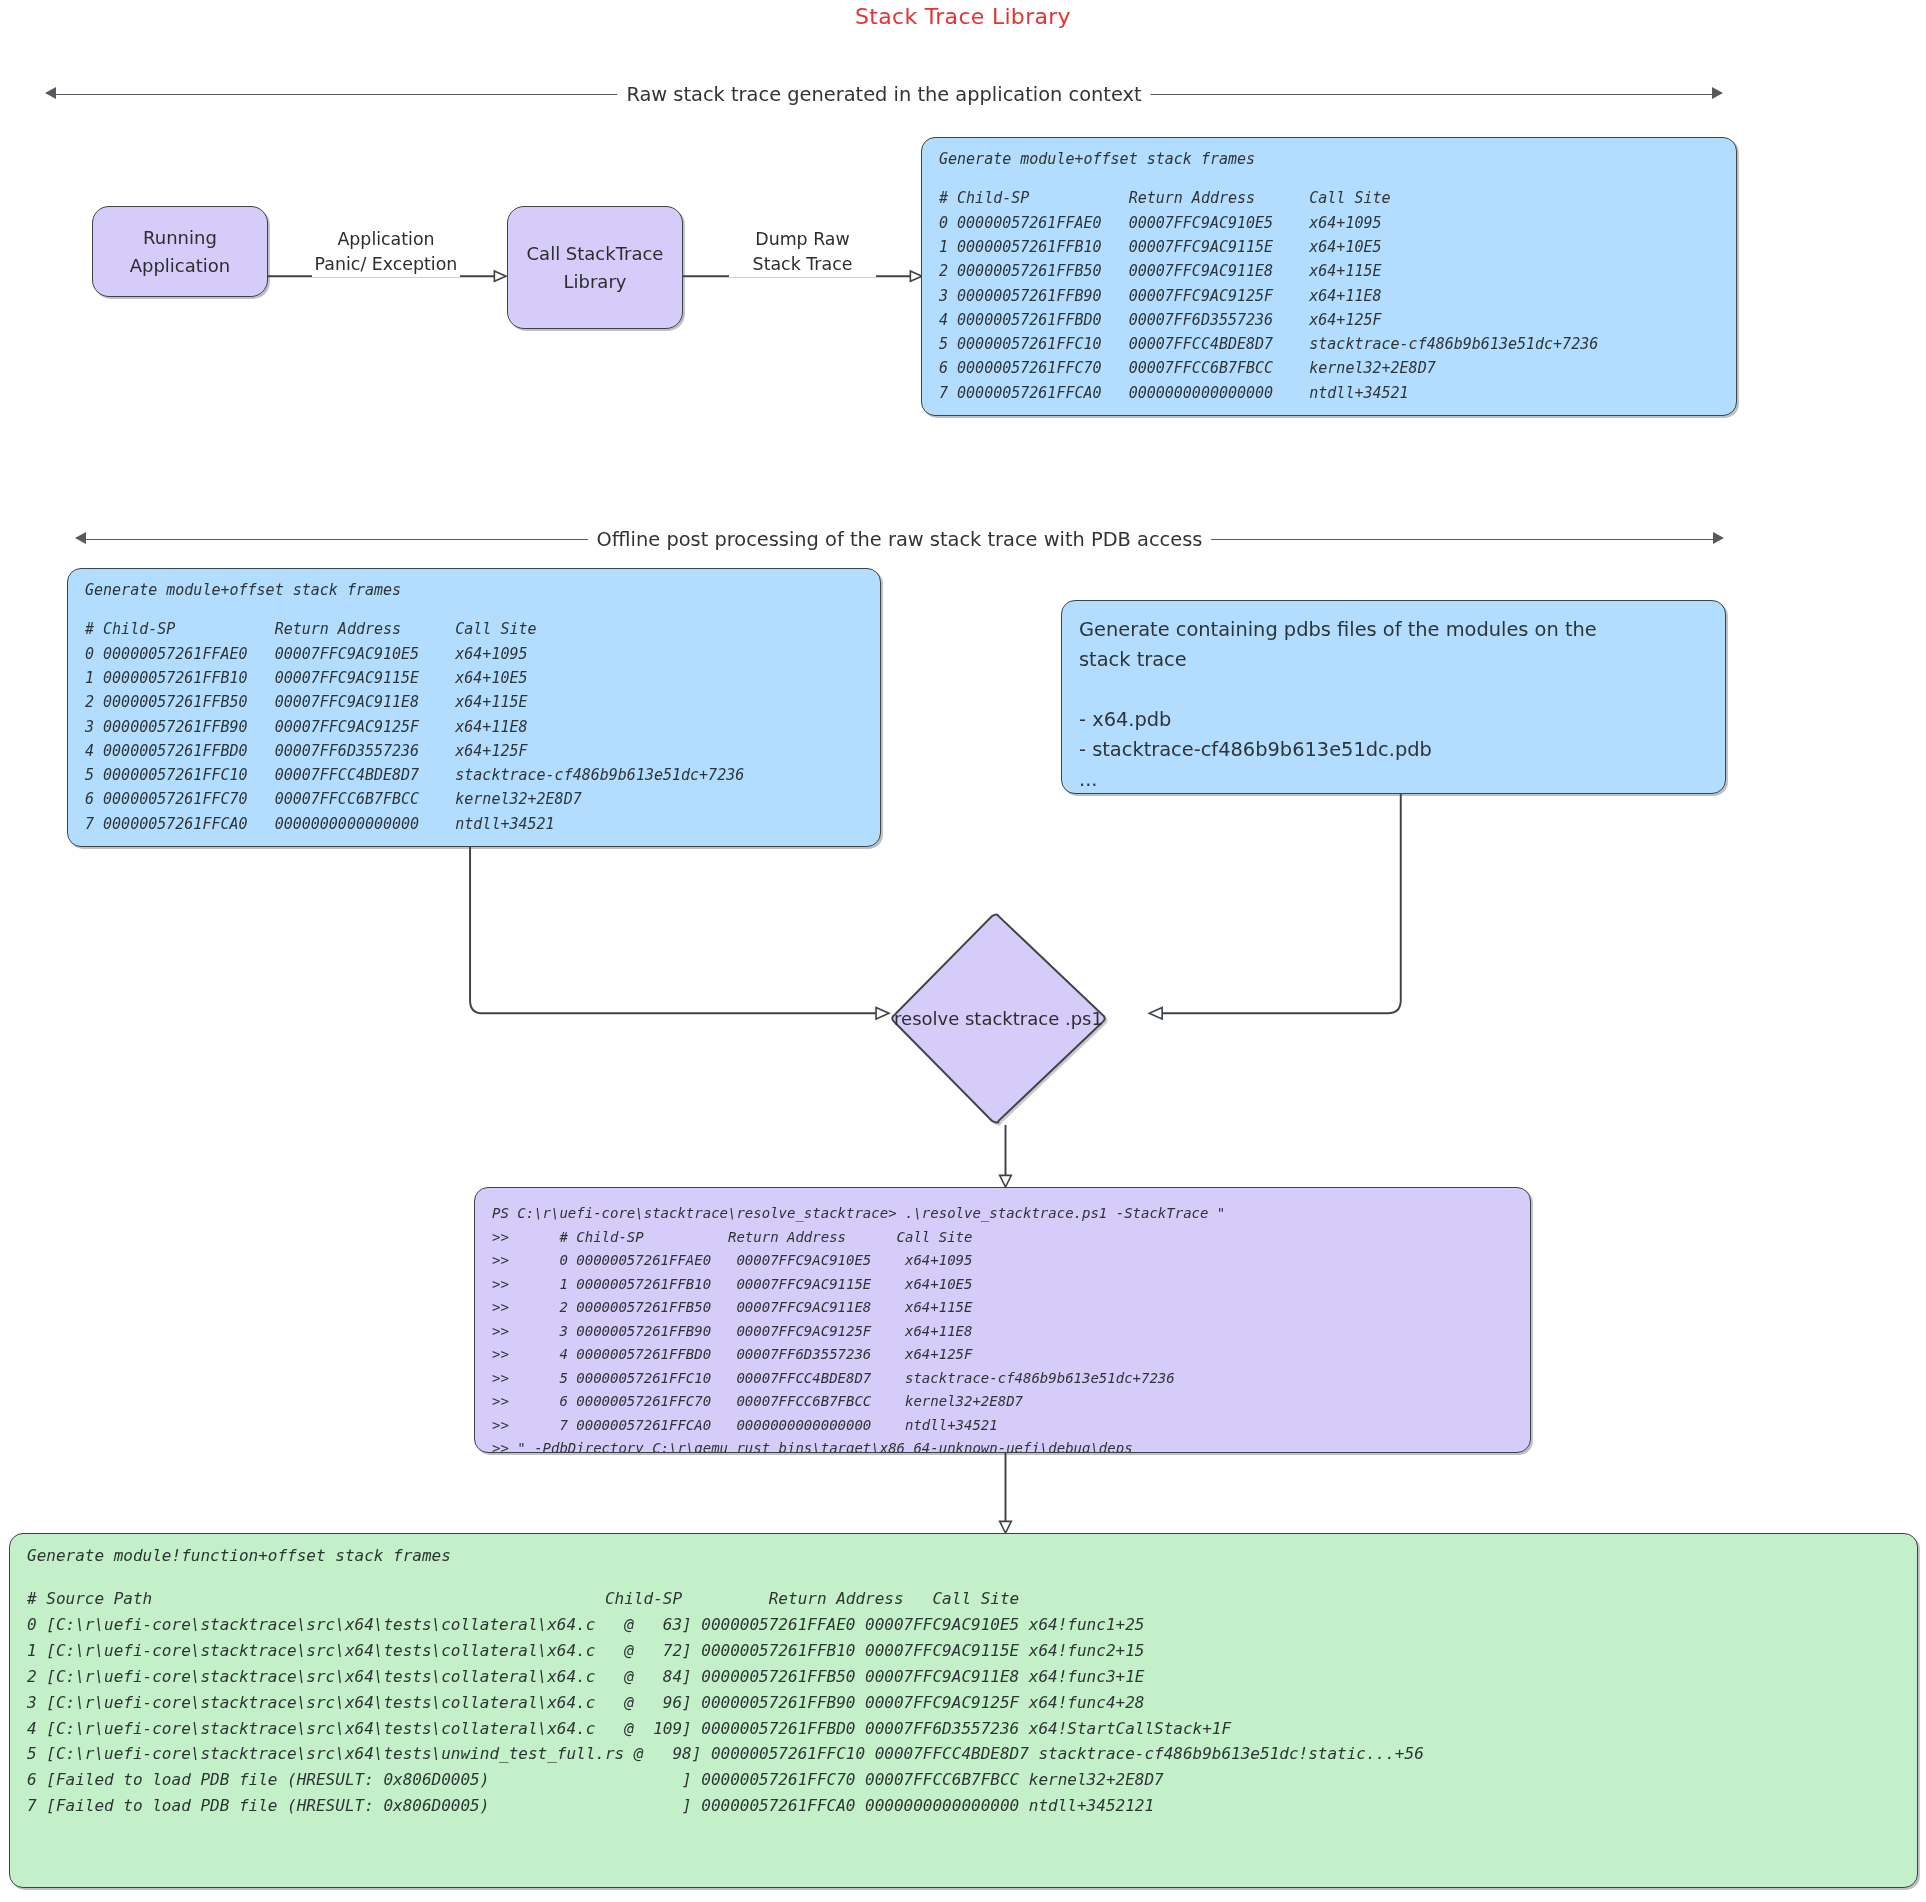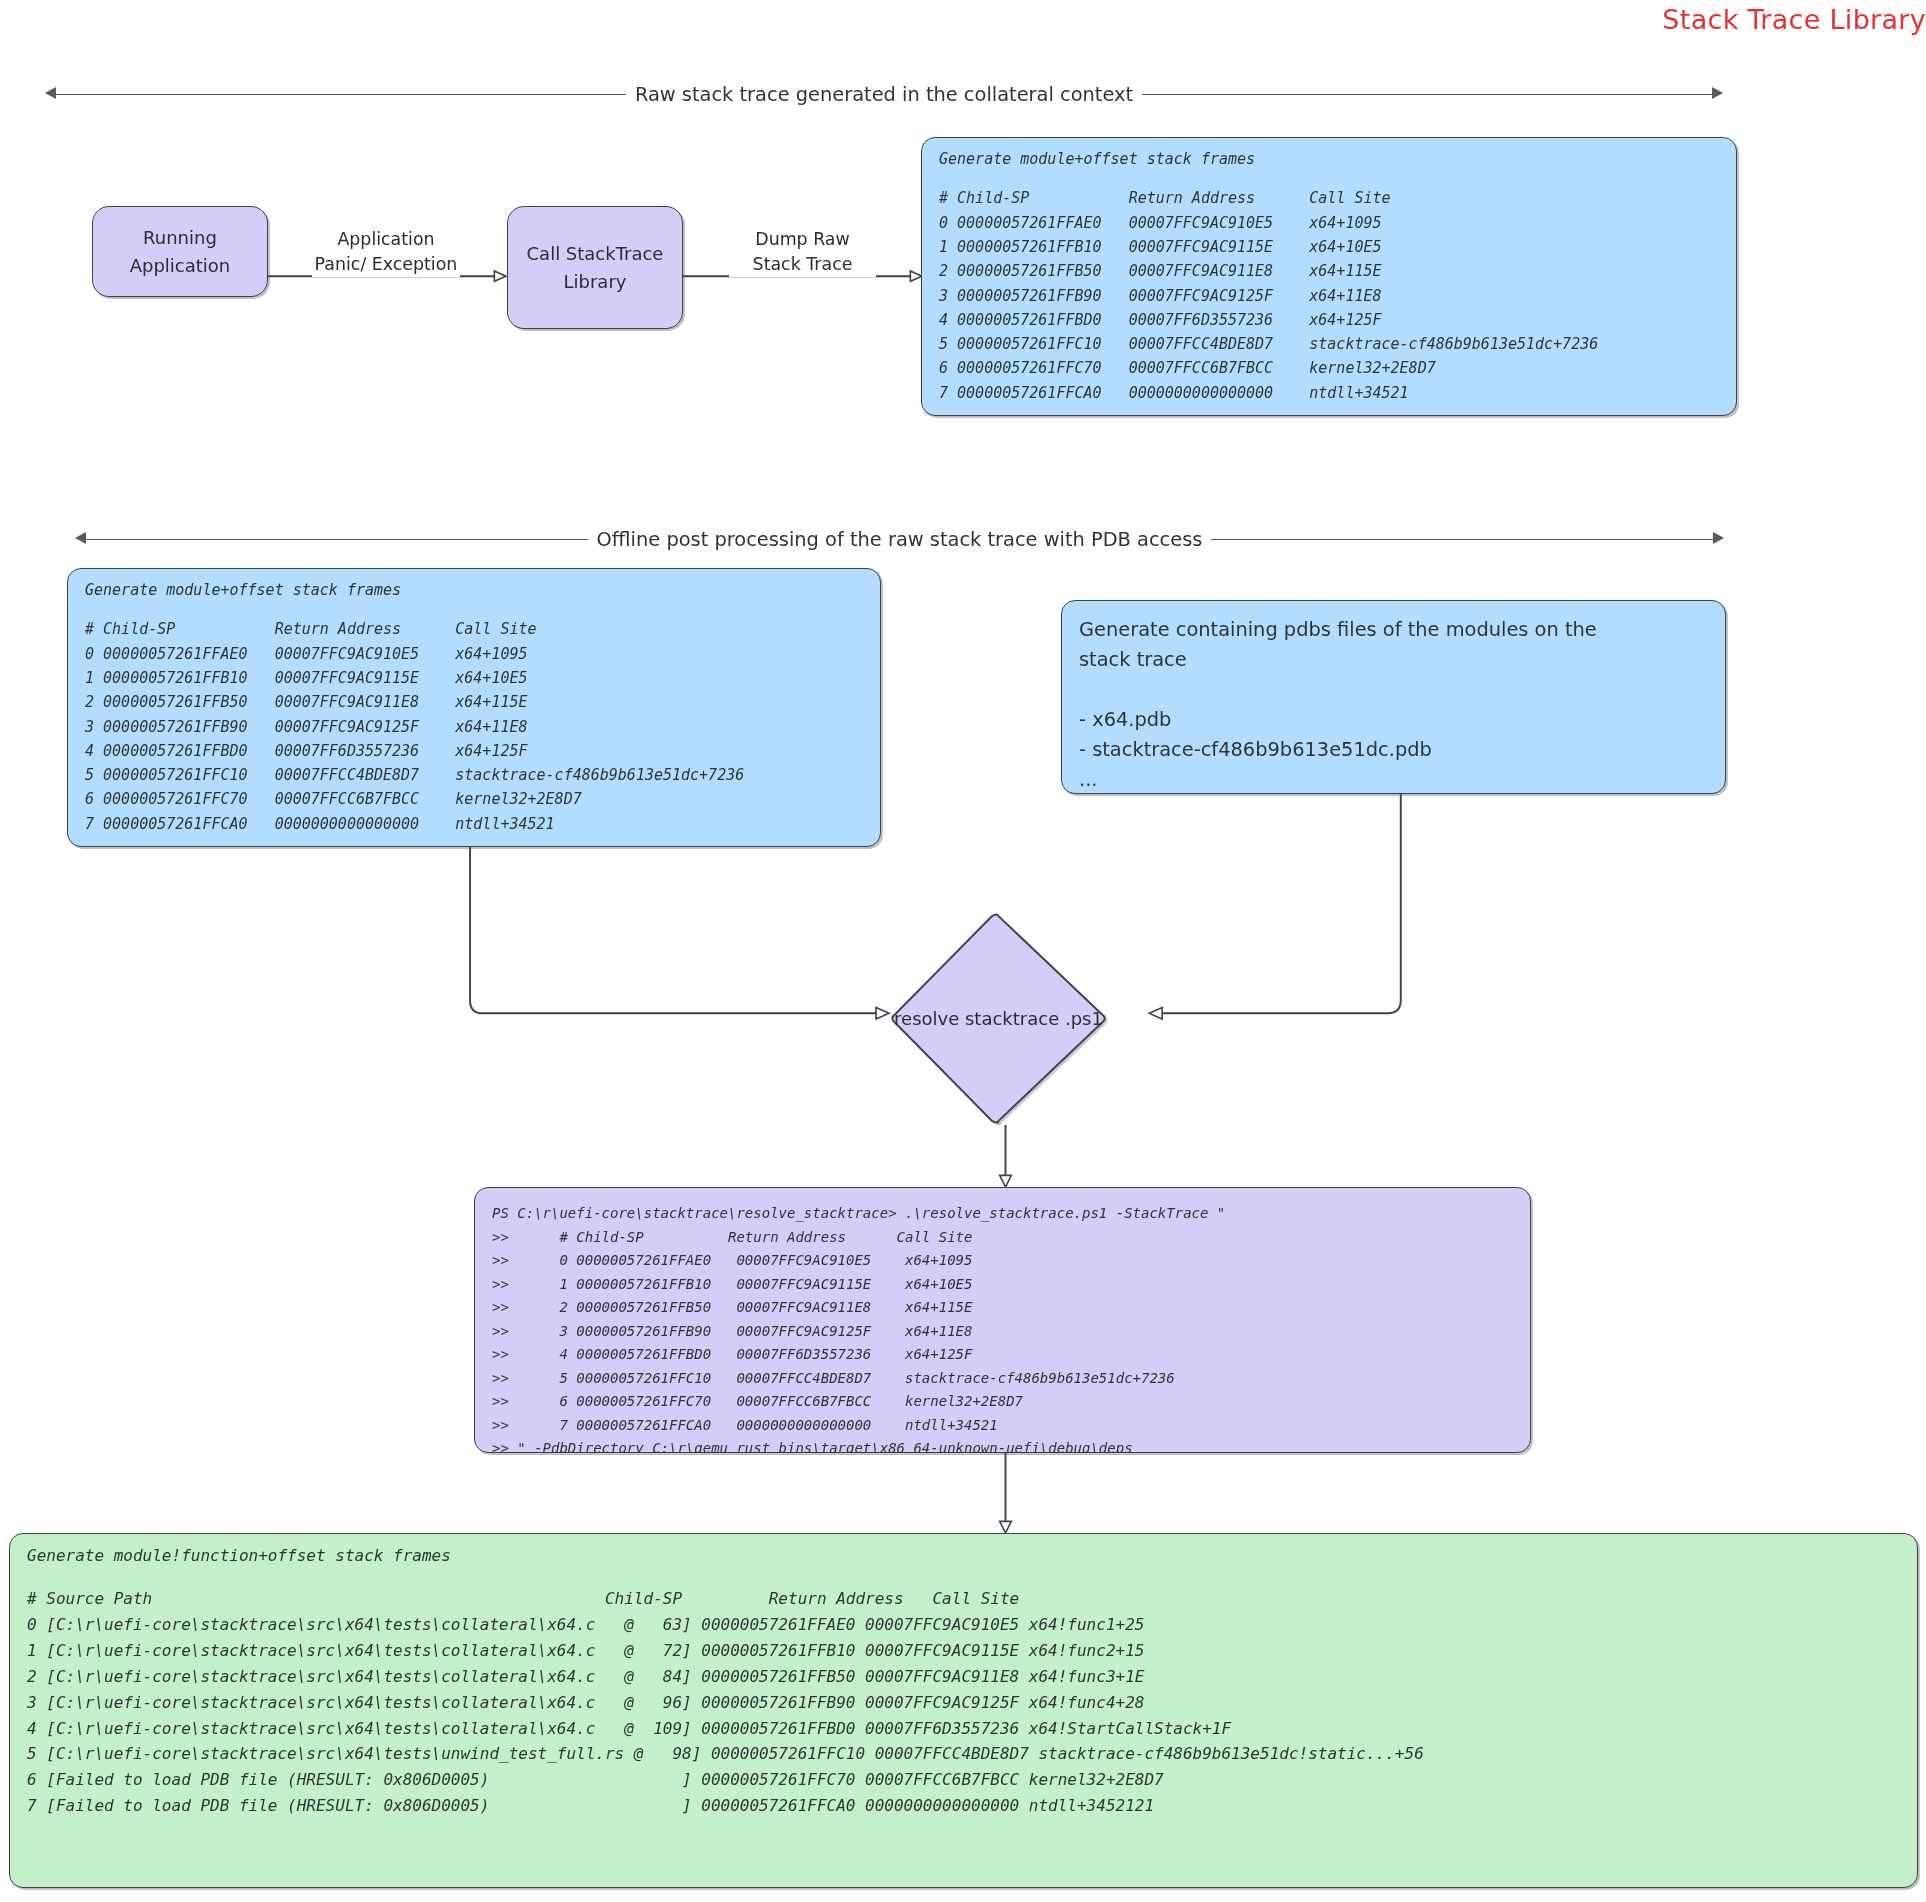--- a/index.html
+++ b/index.html
@@ -13,24 +13,24 @@
     width: 1926px;
     height: 1902px;
     background: #ffffff;
     overflow: hidden;
   }
   
   .title {
     position: absolute;
     left: 0; top: 3.9px;
     width: 1926px;
-    text-align: right;
+    text-align: center;
     color: #e63232;
     font-family: "DejaVu Sans", sans-serif;
-    font-size: 27px;
+    font-size: 22px;
     letter-spacing: 0.3px;
   }
   
   .span-arrow {
     position: absolute;
     height: 39px;
   }
   .span-arrow .label {
     position: absolute;
     left: 50%;
@@ -138,21 +138,21 @@
 <body>
 
 <div id="page">
 
   <div class="title">Stack Trace Library</div>
 
   <div class="span-arrow" style="left:45px; top:74px; width:1678px;">
     <div class="bar"></div>
     <div class="head left"></div>
     <div class="head right"></div>
-    <div class="label">Raw stack trace generated in the collateral context</div>
+    <div class="label">Raw stack trace generated in the application context</div>
   </div>
 
   <div class="node proc" style="left:92px; top:206px; width:176px; height:91px;">Running
 Application</div>
 
   <svg class="edge" style="left:267px; top:258px; width:239px; height:26px;" viewBox="0 0 370 40" width="239" height="26">
     <line x1="0" y1="28" x2="352" y2="28"></line>
     <polygon points="352,20 370,28 352,36"></polygon>
   </svg>
   <div class="edge-label" style="left:312px; top:227px; width:148px;">Application

